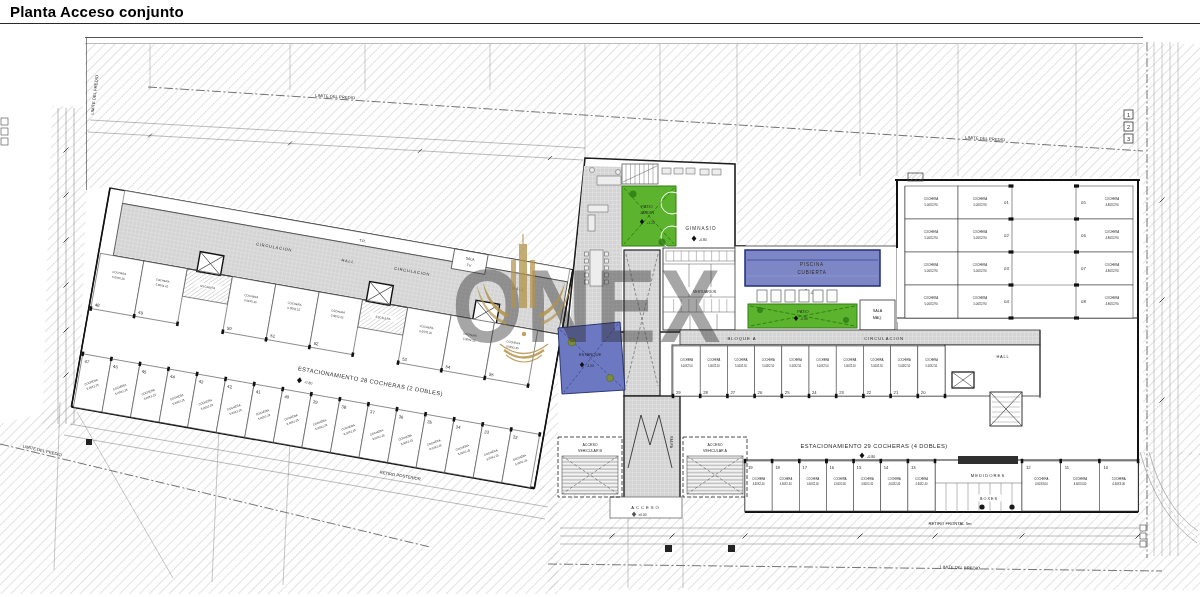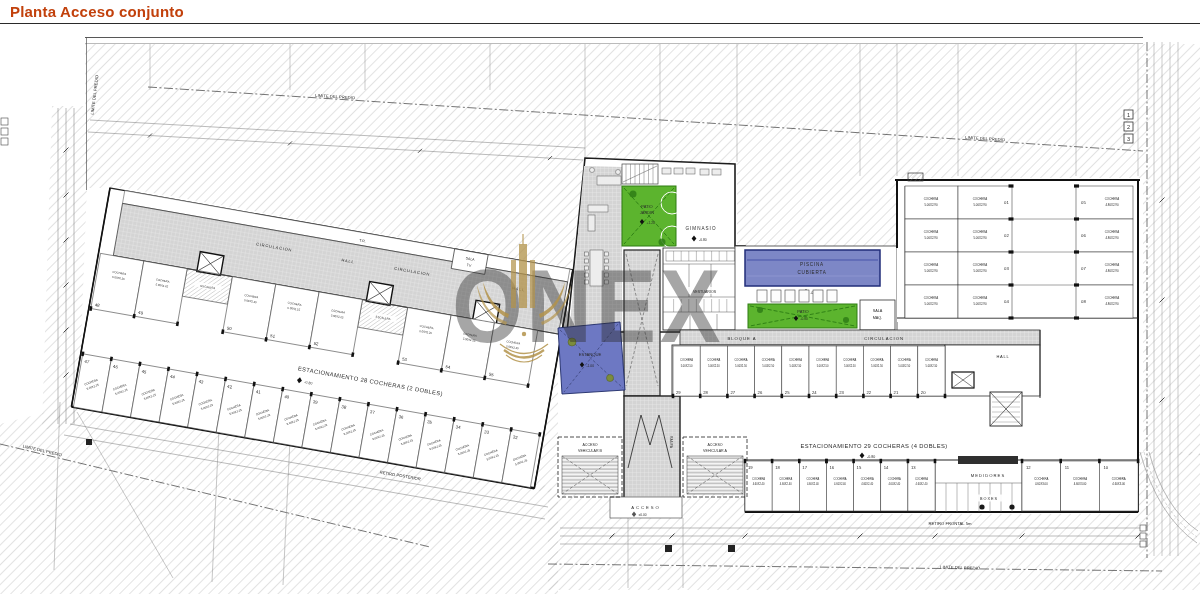--- a/index.html
+++ b/index.html
@@ -1,19 +1,19 @@
 <!DOCTYPE html>
 <html><head>
 <meta charset="utf-8">
 <style>
   html,body{margin:0;padding:0;background:#fff;width:1200px;height:597px;overflow:hidden;
     font-family:"Liberation Sans",sans-serif;}
   #page{position:relative;width:1200px;height:597px;background:#fff;}
   #hdr{position:absolute;left:0;top:0;width:1200px;height:23px;border-bottom:1.5px solid #2a2a2a;background:#fff;z-index:5;}
-  #hdr .t{position:absolute;left:10px;top:3px;font-size:15px;font-weight:bold;color:#c2410c;letter-spacing:.2px;}
+  #hdr .t{position:absolute;left:10px;top:3px;font-size:15px;font-weight:bold;color:#000000;letter-spacing:.2px;}
   svg{position:absolute;left:0;top:0;font-family:"Liberation Sans",sans-serif;}
   text{fill:#2b2b2b;}
 </style>
 </head>
 <body>
 
 <div id="page">
   <div id="hdr">
     <span class="t">Planta Acceso conjunto</span>
   </div>

